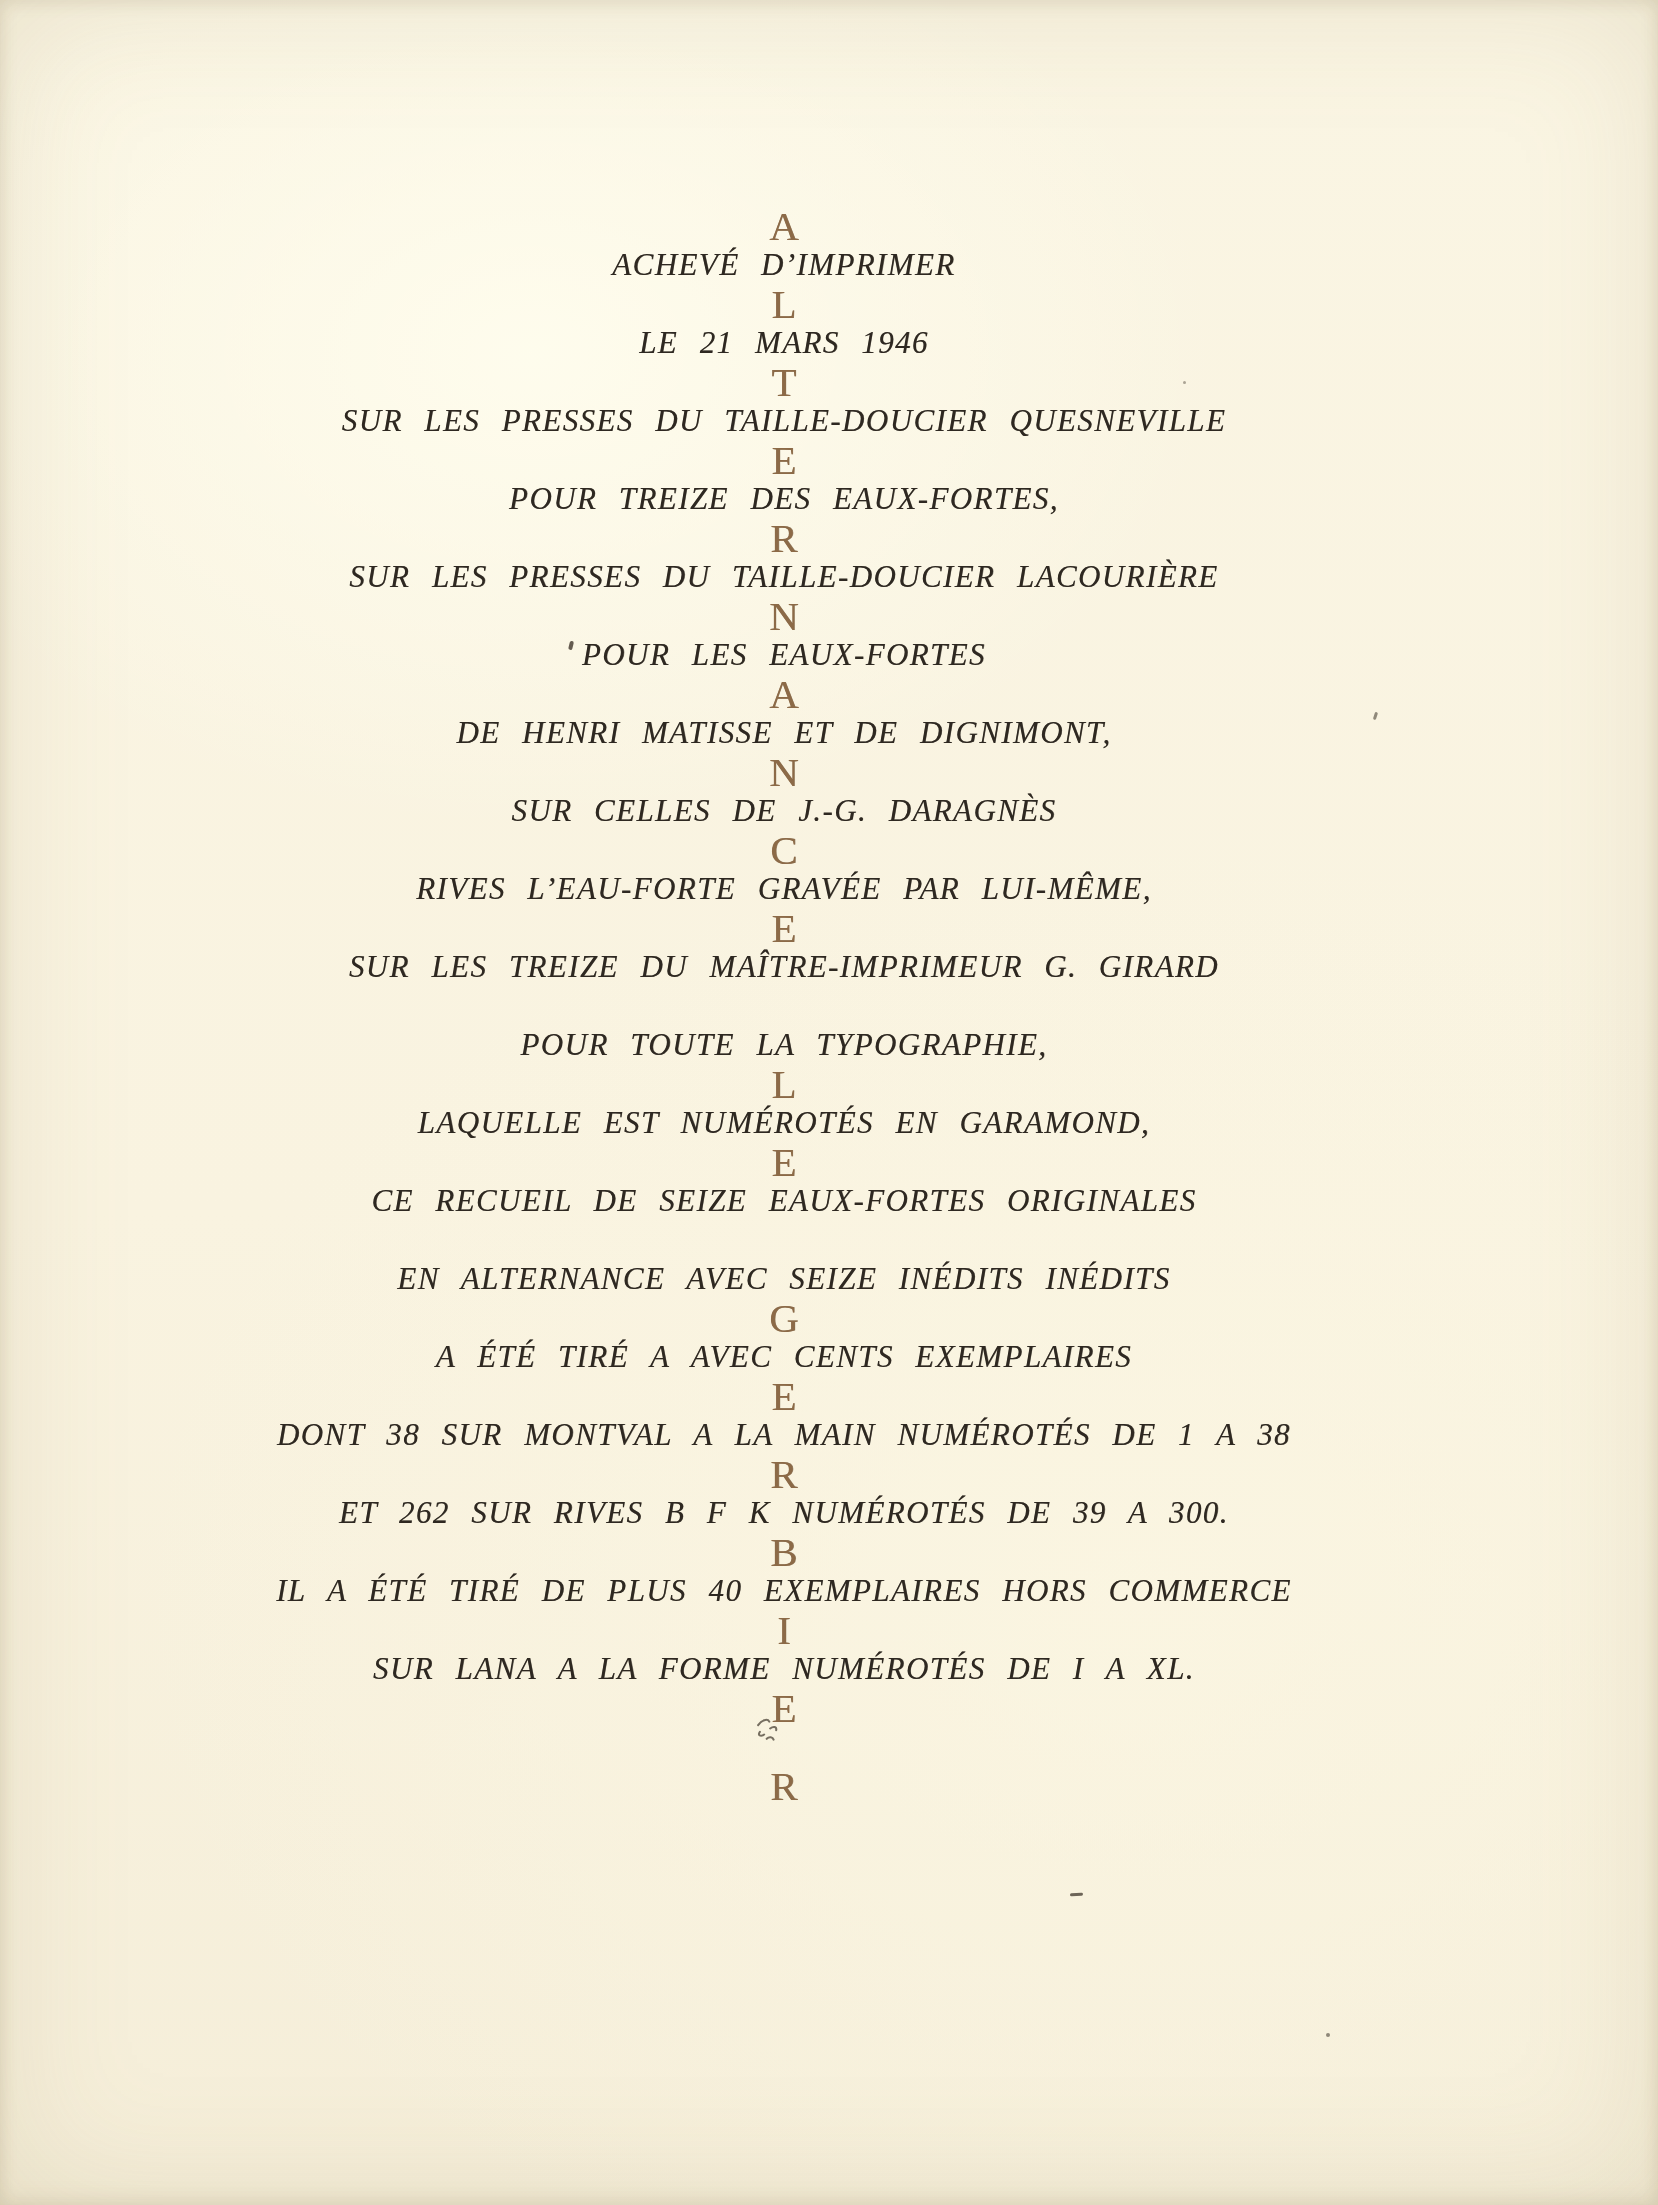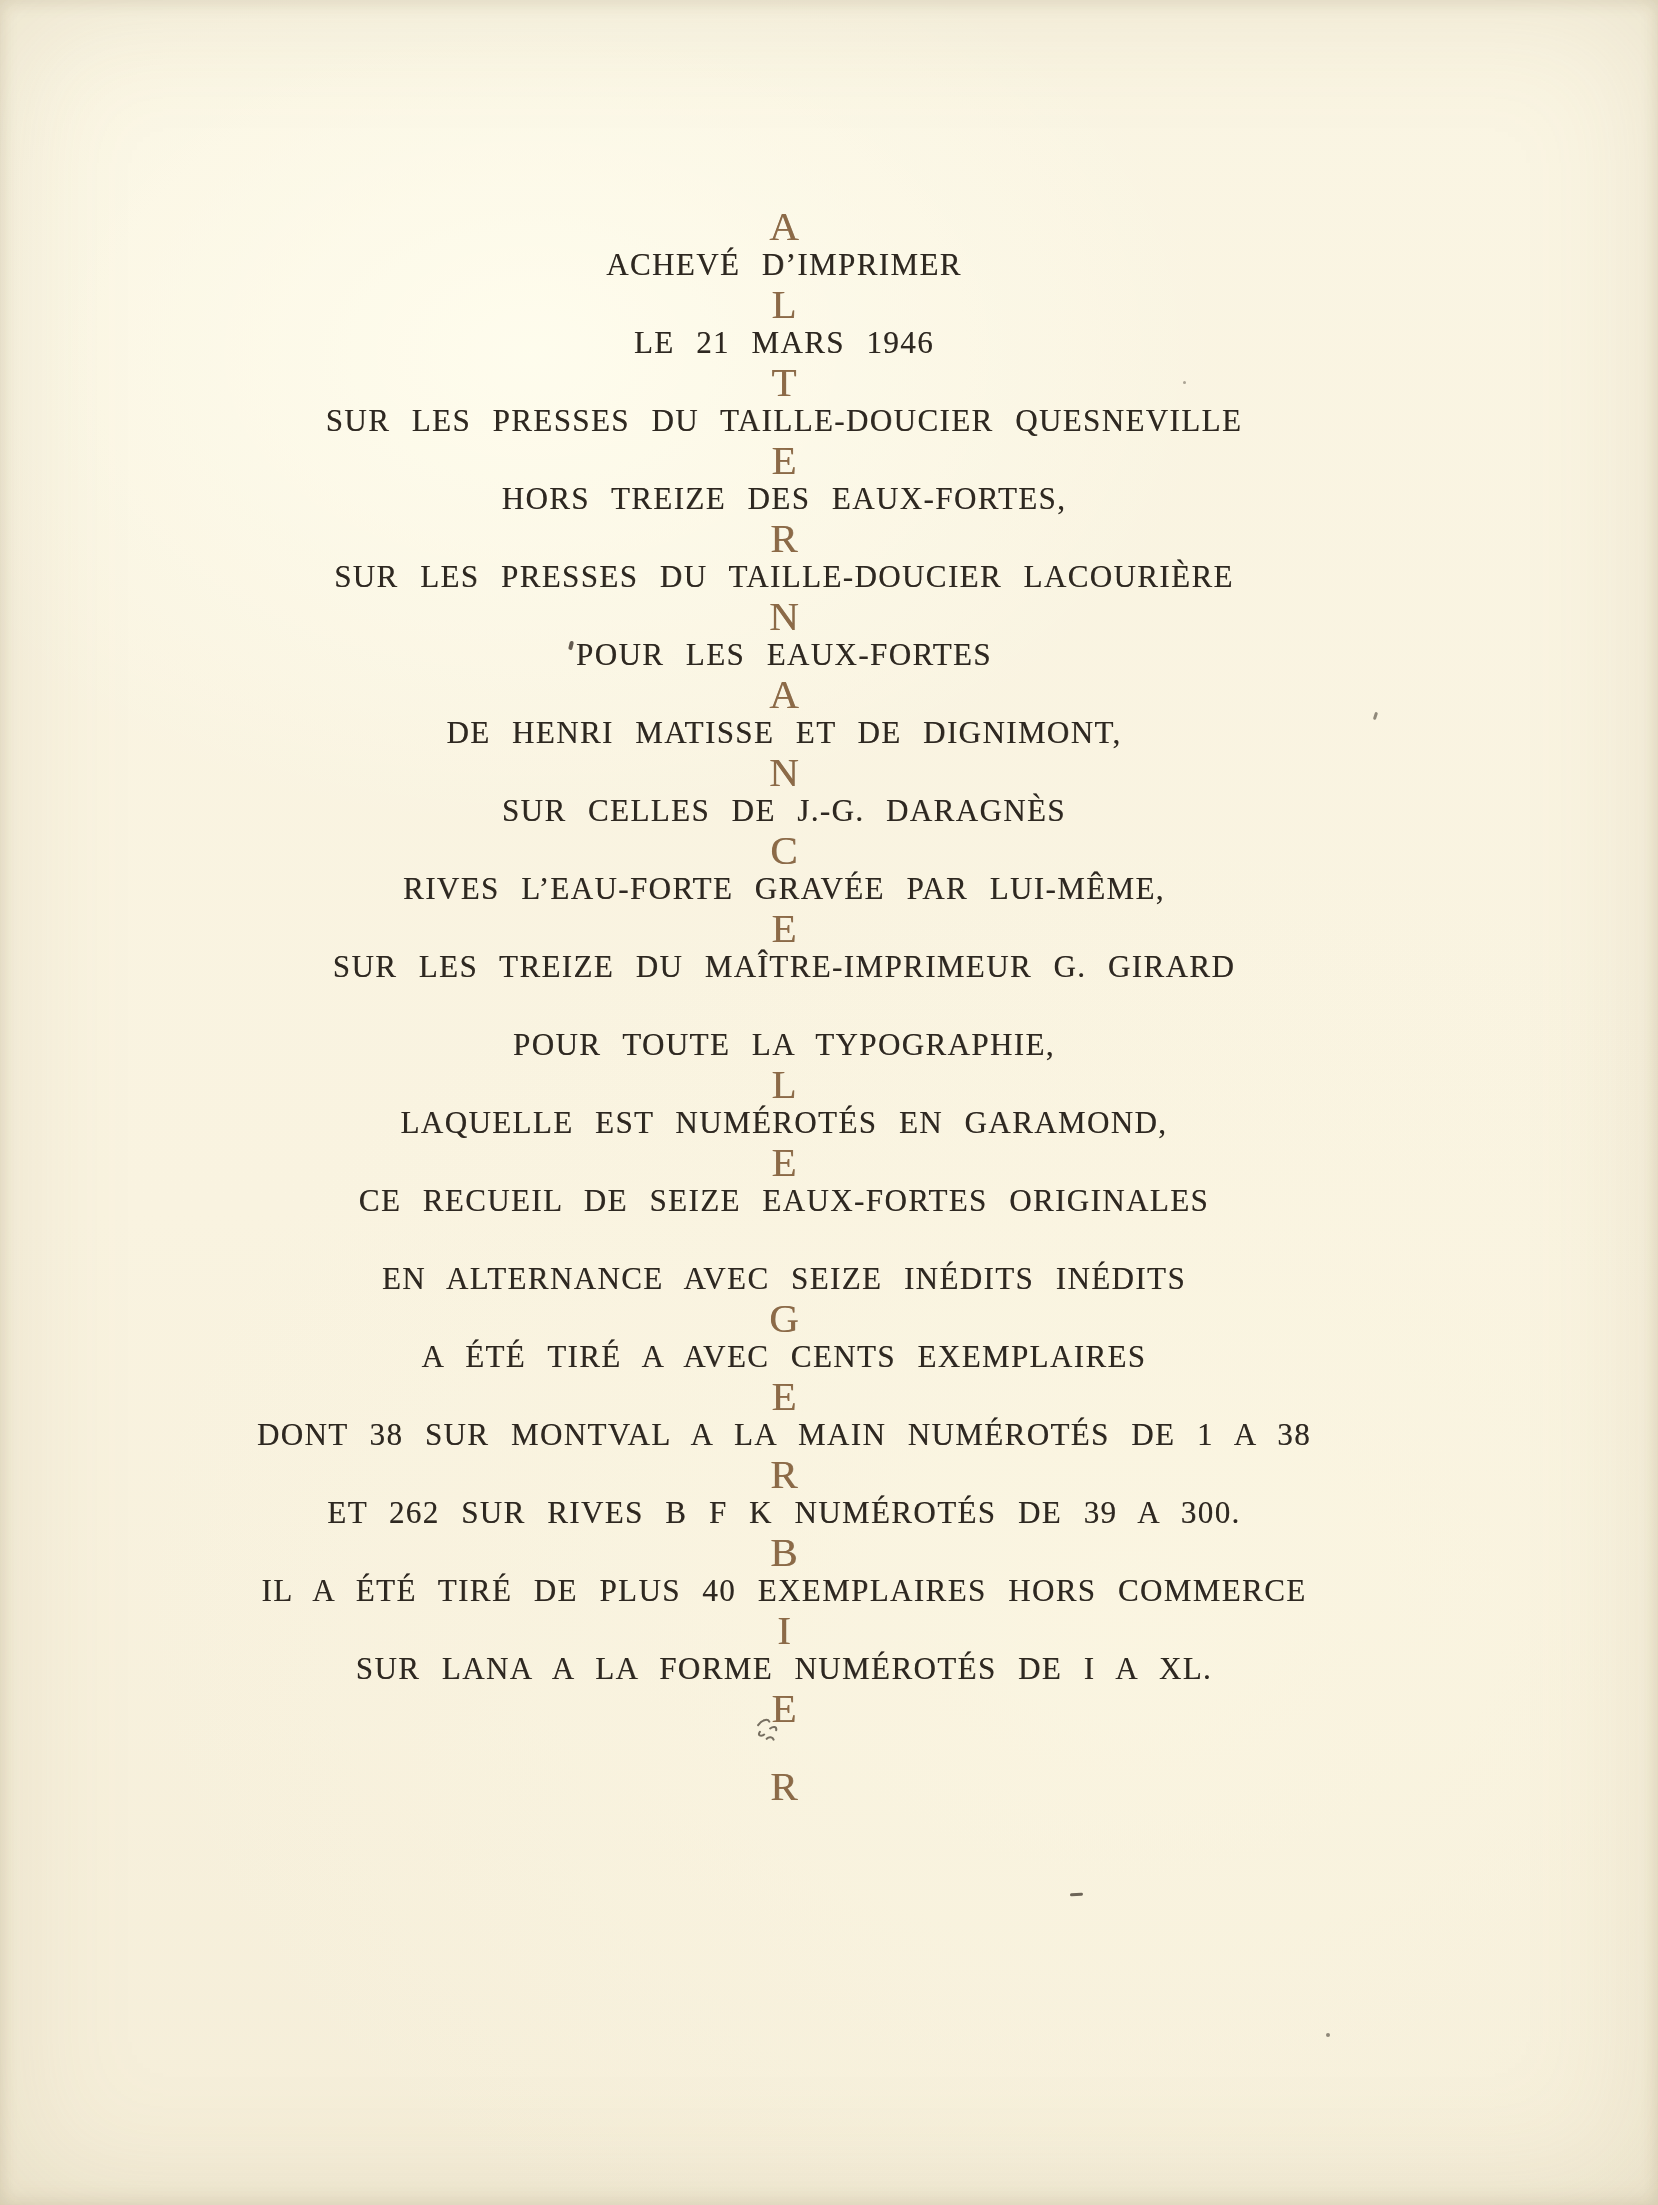--- a/index.html
+++ b/index.html
@@ -40,20 +40,21 @@
     transform: translateX(-45px);
   }
   .row {
     height: 39px;
     display: flex;
     align-items: center;
     justify-content: center;
     white-space: pre;
   }
   .row.body span {
+    font-style: italic;
     font-size: 31px;
     letter-spacing: 0.045em;
     word-spacing: 0.40em;
     color: var(--ink, #2e2821);
     text-shadow: 0.3px 0 0 rgba(46,40,33,.55);
   }
   .row.acrostic span {
     font-style: normal;
     font-size: 41px;
     letter-spacing: 0;
@@ -76,21 +77,21 @@
 <div class="paper">
 
   <div class="colophon">
       <div class="row acrostic"><span>A</span></div>
       <div class="row body"><span>ACHEVÉ D’IMPRIMER</span></div>
       <div class="row acrostic"><span>L</span></div>
       <div class="row body"><span>LE 21 MARS 1946</span></div>
       <div class="row acrostic"><span>T</span></div>
       <div class="row body"><span>SUR LES PRESSES DU TAILLE-DOUCIER QUESNEVILLE</span></div>
       <div class="row acrostic"><span>E</span></div>
-      <div class="row body"><span>HORS TREIZE DES EAUX-FORTES,</span></div>
+      <div class="row body"><span>POUR TREIZE DES EAUX-FORTES,</span></div>
       <div class="row acrostic"><span>R</span></div>
       <div class="row body"><span>SUR LES PRESSES DU TAILLE-DOUCIER LACOURIÈRE</span></div>
       <div class="row acrostic"><span>N</span></div>
       <div class="row body"><span>POUR LES EAUX-FORTES</span></div>
       <div class="row acrostic"><span>A</span></div>
       <div class="row body"><span>DE HENRI MATISSE ET DE DIGNIMONT,</span></div>
       <div class="row acrostic"><span>N</span></div>
       <div class="row body"><span>SUR CELLES DE J.-G. DARAGNÈS</span></div>
       <div class="row acrostic"><span>C</span></div>
       <div class="row body"><span>RIVES L’EAU-FORTE GRAVÉE PAR LUI-MÊME,</span></div>

